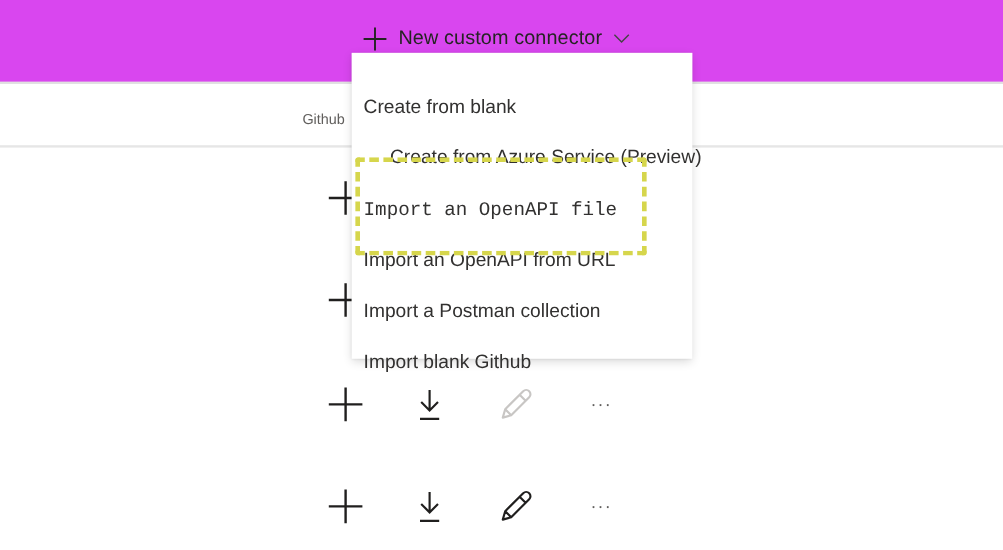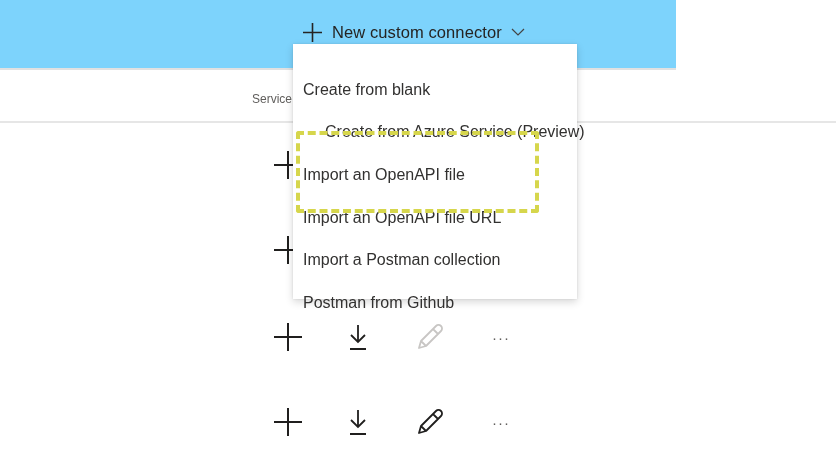--- a/index.html
+++ b/index.html
@@ -3,22 +3,22 @@
 <meta charset="utf-8">
 <style>
   html, body { margin:0; padding:0; }
   body {
     width:836px; height:458px; overflow:hidden; position:relative;
     background:#ffffff;
     font-family:"Liberation Sans", "DejaVu Sans", sans-serif;
     color:#323130;
   }
   .topbar {
-    position:absolute; left:0; top:0; width:676px; height:68px;
-    background:#7dd3fc; border-bottom:2px solid #e1e1e1;
+    position:absolute; left:0; top:0; width:836px; height:68px;
+    background:#d946ef; border-bottom:2px solid #e1e1e1;
   }
   .new-btn {
     position:absolute; left:302px; top:18px; height:28px;
     display:flex; align-items:center; cursor:pointer;
   }
   .new-btn .plus { width:21px; height:21px; margin-right:9px; }
   .new-btn .label { font-size:16.5px; color:#252423; letter-spacing:0.1px; }
   .new-btn .chev { width:14px; height:10px; margin-left:9px; }
 
   .table-header {
@@ -60,21 +60,21 @@
       <path d="M10.5 1v19M1 10.5h19" stroke="#252423" stroke-width="1.6" fill="none"></path>
     </svg>
     <span class="label">New custom connector</span>
     <svg class="chev" viewBox="0 0 14 10">
       <path d="M1 2l6 6 6-6" stroke="#444" stroke-width="1.2" fill="none"></path>
     </svg>
   </div>
 </div>
 
 <div class="table-header">
-  <span class="col-actions">Service</span>
+  <span class="col-actions">Github</span>
 </div>
 
 <div class="row" style="top:135px;">
   <div class="icon-btn" style="left:271px;top:13px;">
     <svg width="30" height="30" viewBox="0 0 30 30">
         <path d="M15 1v28M1 15h28" stroke="#201f1e" stroke-width="2" fill="none"></path>
       </svg>
   </div>
   <div class="icon-btn" style="left:341px;top:13px;">
     <svg width="22" height="30" viewBox="0 0 22 30">
@@ -150,19 +150,19 @@
       </svg>
   </div>
   <div class="icon-btn" style="left:484px;top:13px;">
     <span class="ellipsis">···</span>
   </div>
 </div>
 
 <div class="menu">
   <div class="menu-item" style="top:1px;">Create from blank</div>
   <div class="menu-item" style="top:43px;padding-left:32px;">Create from Azure Service (Preview)</div>
-  <div class="menu-item" style="top:86px;">Import an OpenAPI file</div>
-  <div class="menu-item" style="top:129px;">Import an OpenAPI file URL</div>
+  <div class="menu-item" style="top:86px;font-family:Liberation Mono, monospace;">Import an OpenAPI file</div>
+  <div class="menu-item" style="top:129px;">Import an OpenAPI from URL</div>
   <div class="menu-item" style="top:171px;">Import a Postman collection</div>
-  <div class="menu-item" style="top:214px;">Postman from Github</div>
+  <div class="menu-item" style="top:214px;">Import blank Github</div>
 </div>
 
 <div class="highlight"></div>
 
 </body></html>

